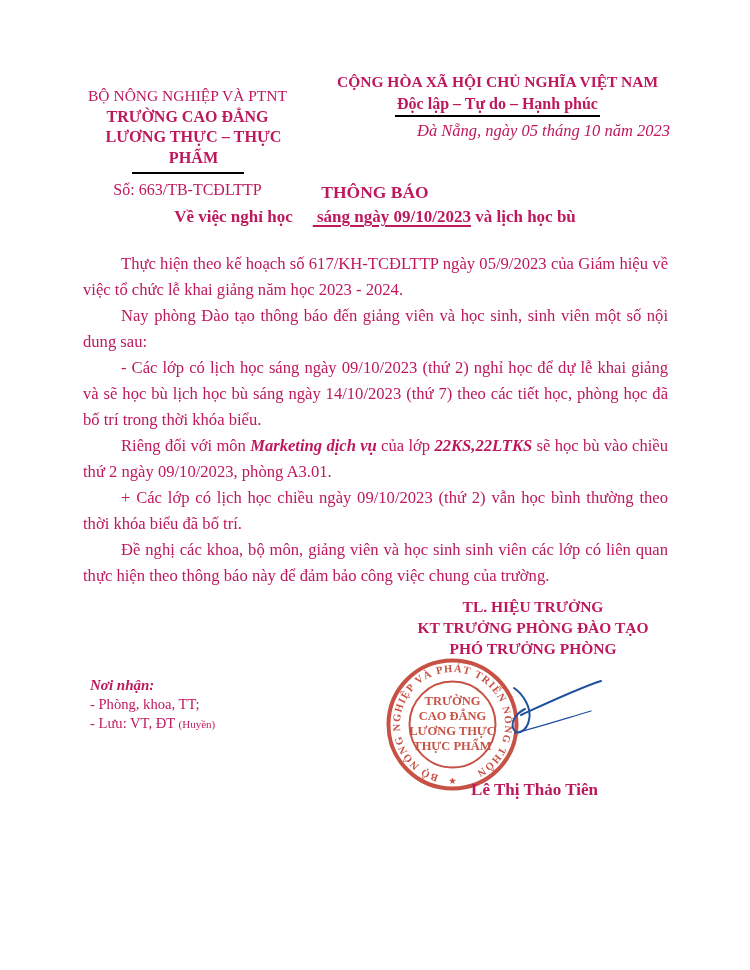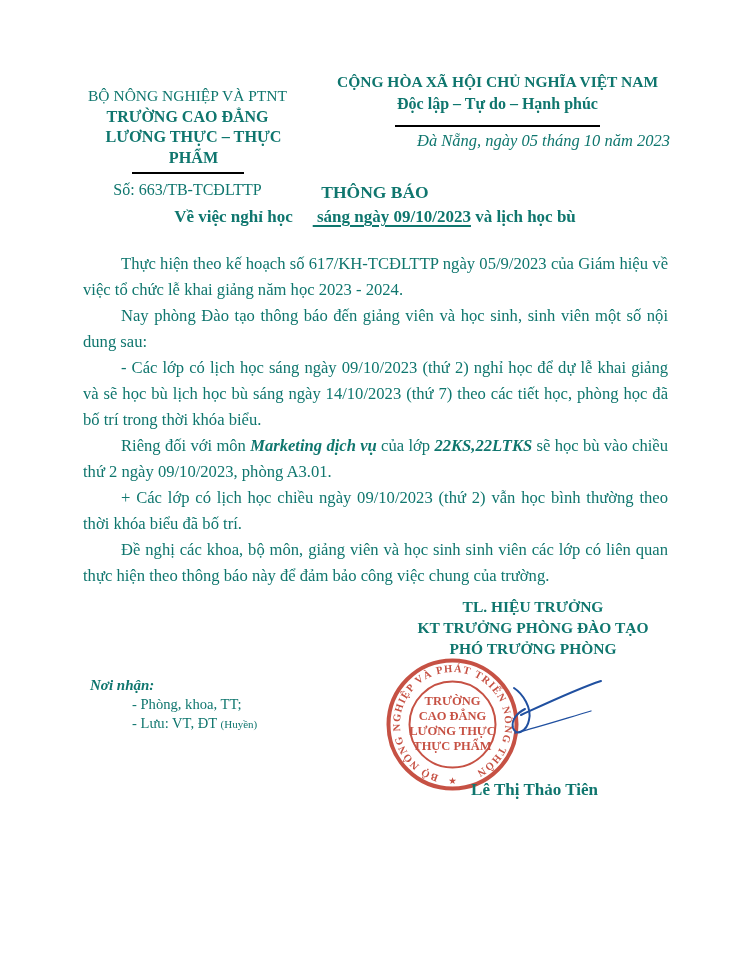--- a/index.html
+++ b/index.html
@@ -4,42 +4,42 @@
 <title>Thông báo</title>
 <style>
   * { margin:0; padding:0; box-sizing:border-box; }
   html,body { background:#e9e9e9; }
   .page {
     position:relative;
     width:750px; height:970px;
     background:#ffffff;
     margin:0 auto;
     font-family:"Liberation Serif","DejaVu Serif",serif;
-    color:#0f766e;
+    color:#be185d;
     overflow:hidden;
   }
   
   .hdr-left {
     position:absolute; left:70px; top:86px; width:235px;
     text-align:center;
   }
   .hdr-left .l1 { font-size:15.5px; line-height:20px; }
   .hdr-left .l2 { font-size:16px; font-weight:bold; line-height:21px; }
   .hdr-left .l3 { font-size:16.2px; font-weight:bold; line-height:21px;margin-left:12px; }
   .hdr-sep { width:112px; border-top:2px solid #000; margin:3px auto 6px auto; }
   .hdr-left .num { font-size:16px; line-height:20px; }
 
   .hdr-right {
     position:absolute; left:325px; top:72px; width:345px;
     text-align:center;
   }
   .hdr-right .country { font-size:15.5px; font-weight:bold; line-height:20px; }
   .hdr-right .motto {
     display:inline-block; font-size:16px; font-weight:bold; line-height:20px;
-    border-bottom:2px solid #000; padding:0 2px 11px 2px; margin-top:2px;
+    border-bottom:2px solid #000; padding:0 2px 1px 2px; margin-top:2px;
   }
   .hdr-right .dateline {
     font-style:italic; font-size:16.5px; text-align:right; margin-top:4px;
   }
 
   
   .title-block { position:absolute; left:60px; top:181px; width:630px; text-align:center; }
   .title-main { font-size:17.5px; font-weight:bold; line-height:23px; }
   .title-sub  { font-size:17px;  font-weight:bold; line-height:25px; }
   .u-seg { text-decoration:underline; text-decoration-thickness:2px; text-underline-offset:3px;margin-left:20px; }
@@ -52,21 +52,21 @@
   .body-text p { text-indent:38px; }
   .bi { font-weight:bold; font-style:italic; }
 
   
   .sig-titles {
     position:absolute; left:393px; top:596px; width:280px;
     text-align:center; font-weight:bold; font-size:15.5px; line-height:21px;
   }
   .recipients { position:absolute; left:90px; top:676px; width:240px; }
   .recipients .label { font-weight:bold; font-style:italic; font-size:15px; line-height:19px; }
-  .recipients .item  { font-size:14.6px; line-height:19px;margin-left:42px; }
+  .recipients .item  { font-size:14.6px; line-height:19px; }
   .recipients .item:first-of-type { margin-top:7px; }
   .recipients .note  { font-size:11px; }
 
   .stamp-svg { position:absolute; left:384px; top:656px; width:137px; height:137px; opacity:0.88; }
   .sign-svg  { position:absolute; left:487px; top:612px; width:220px; height:140px; }
 
   .signer-name {
     position:absolute; left:407px; top:780px; width:255px;
     text-align:center; font-weight:bold; font-size:17px;
   }

